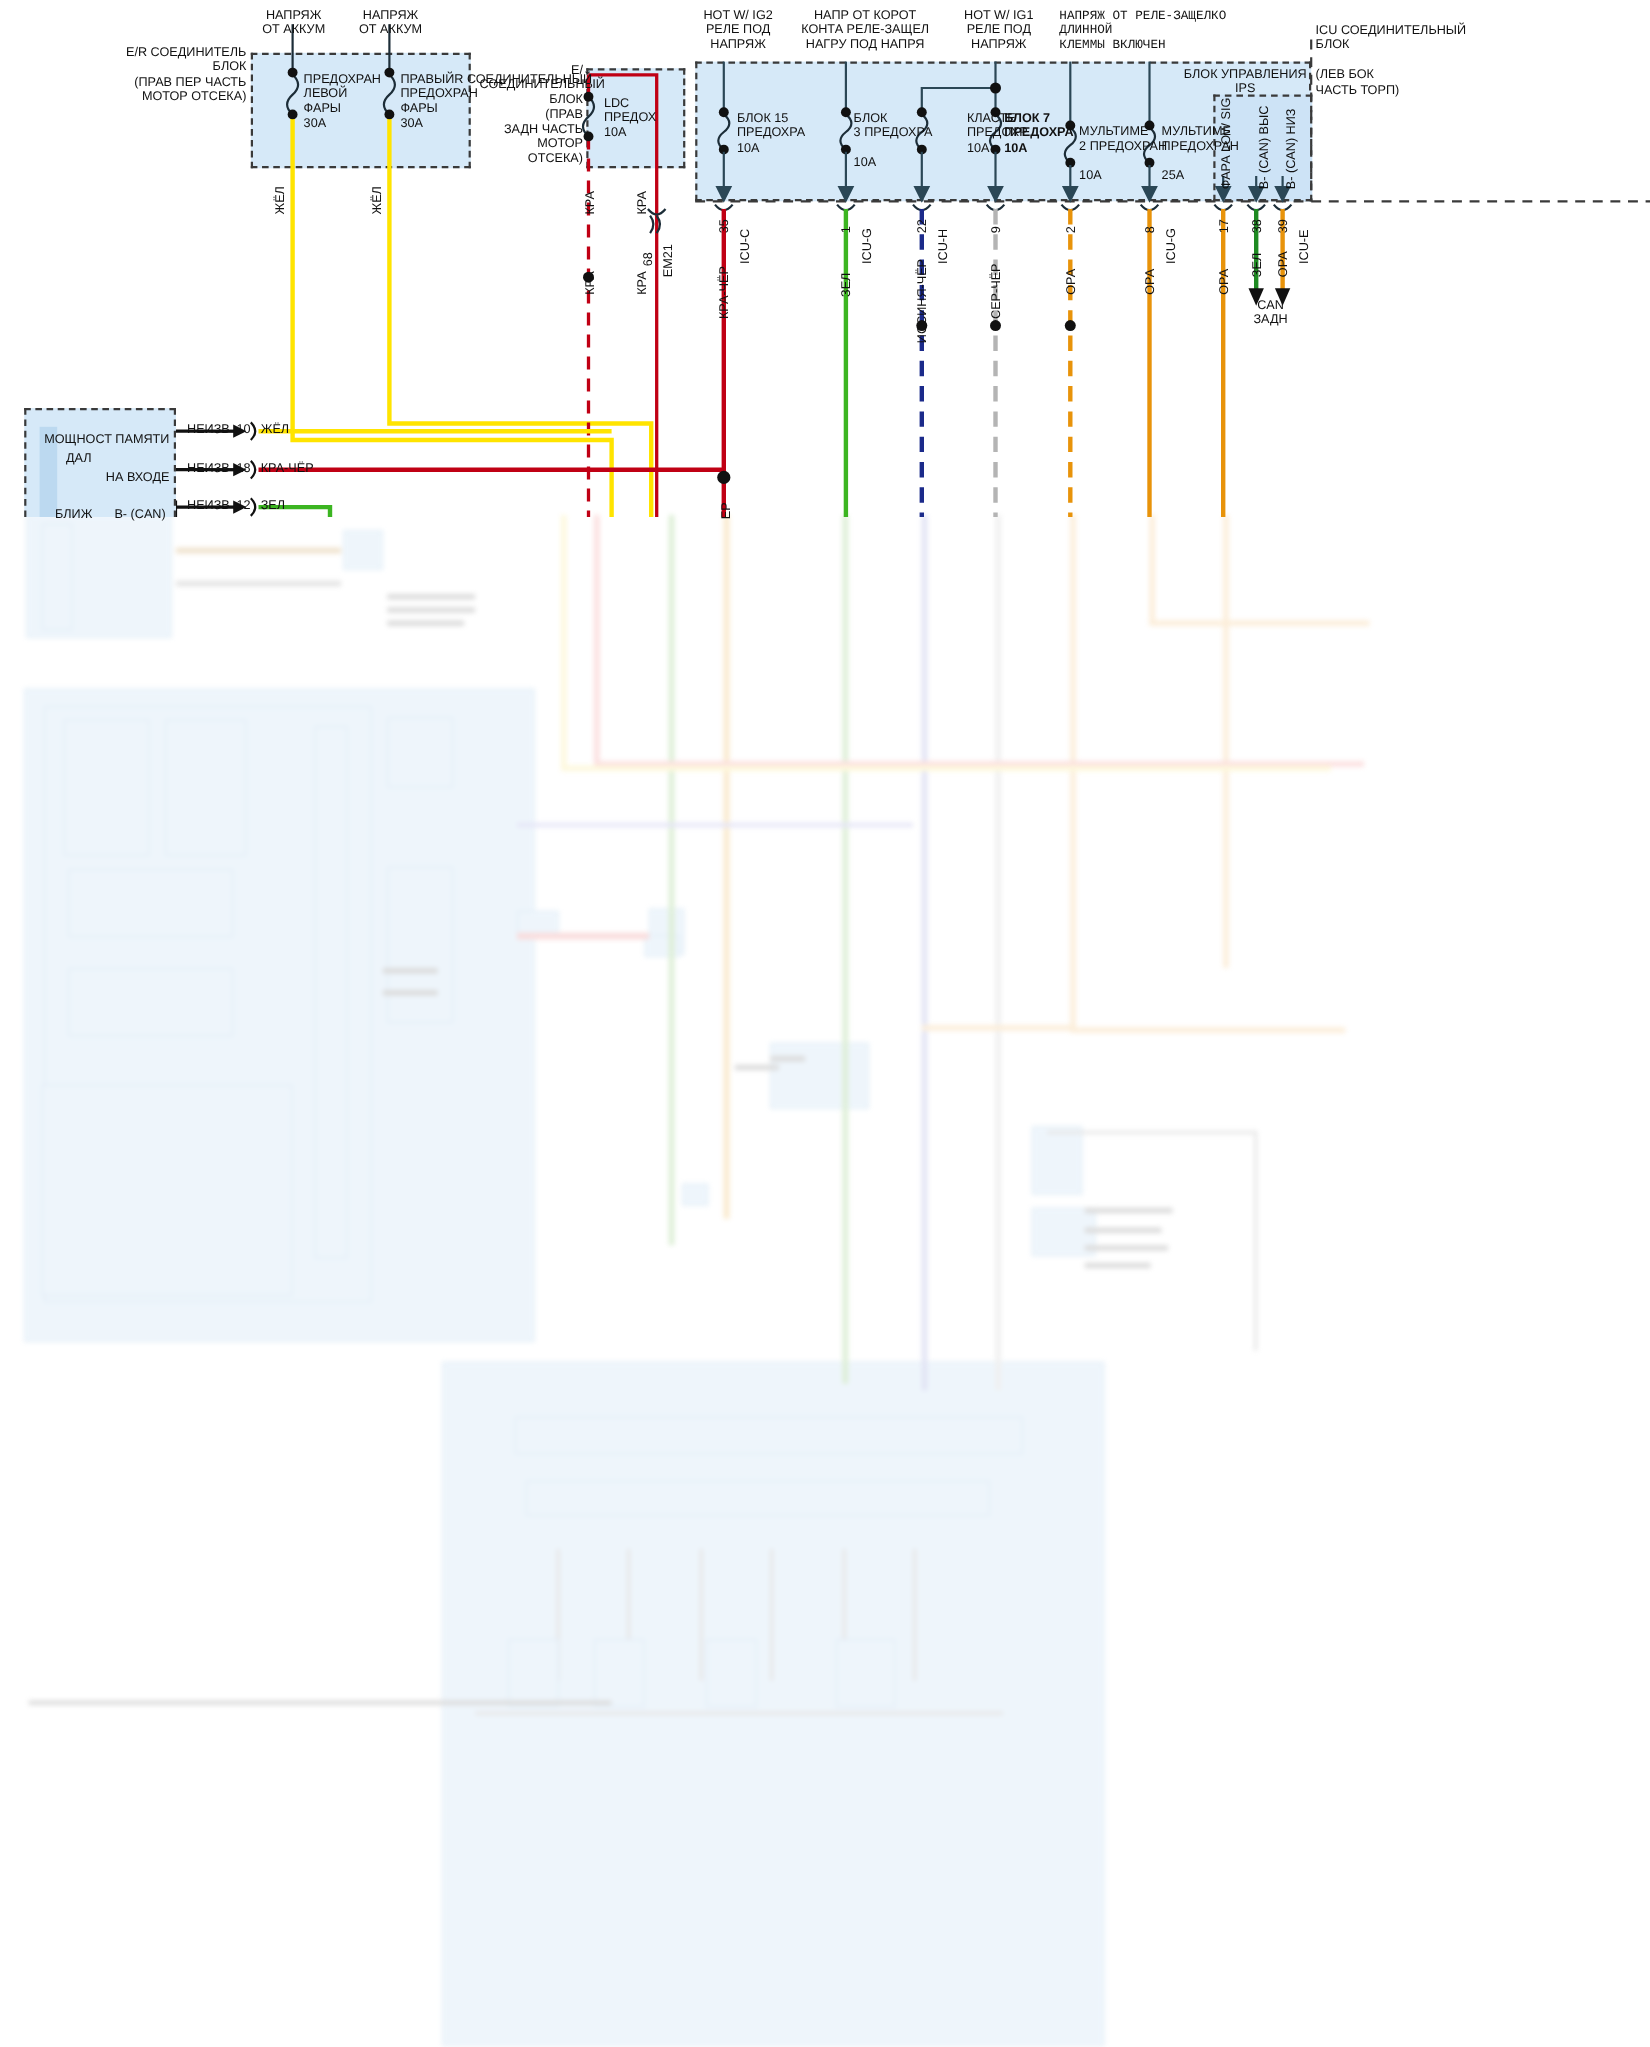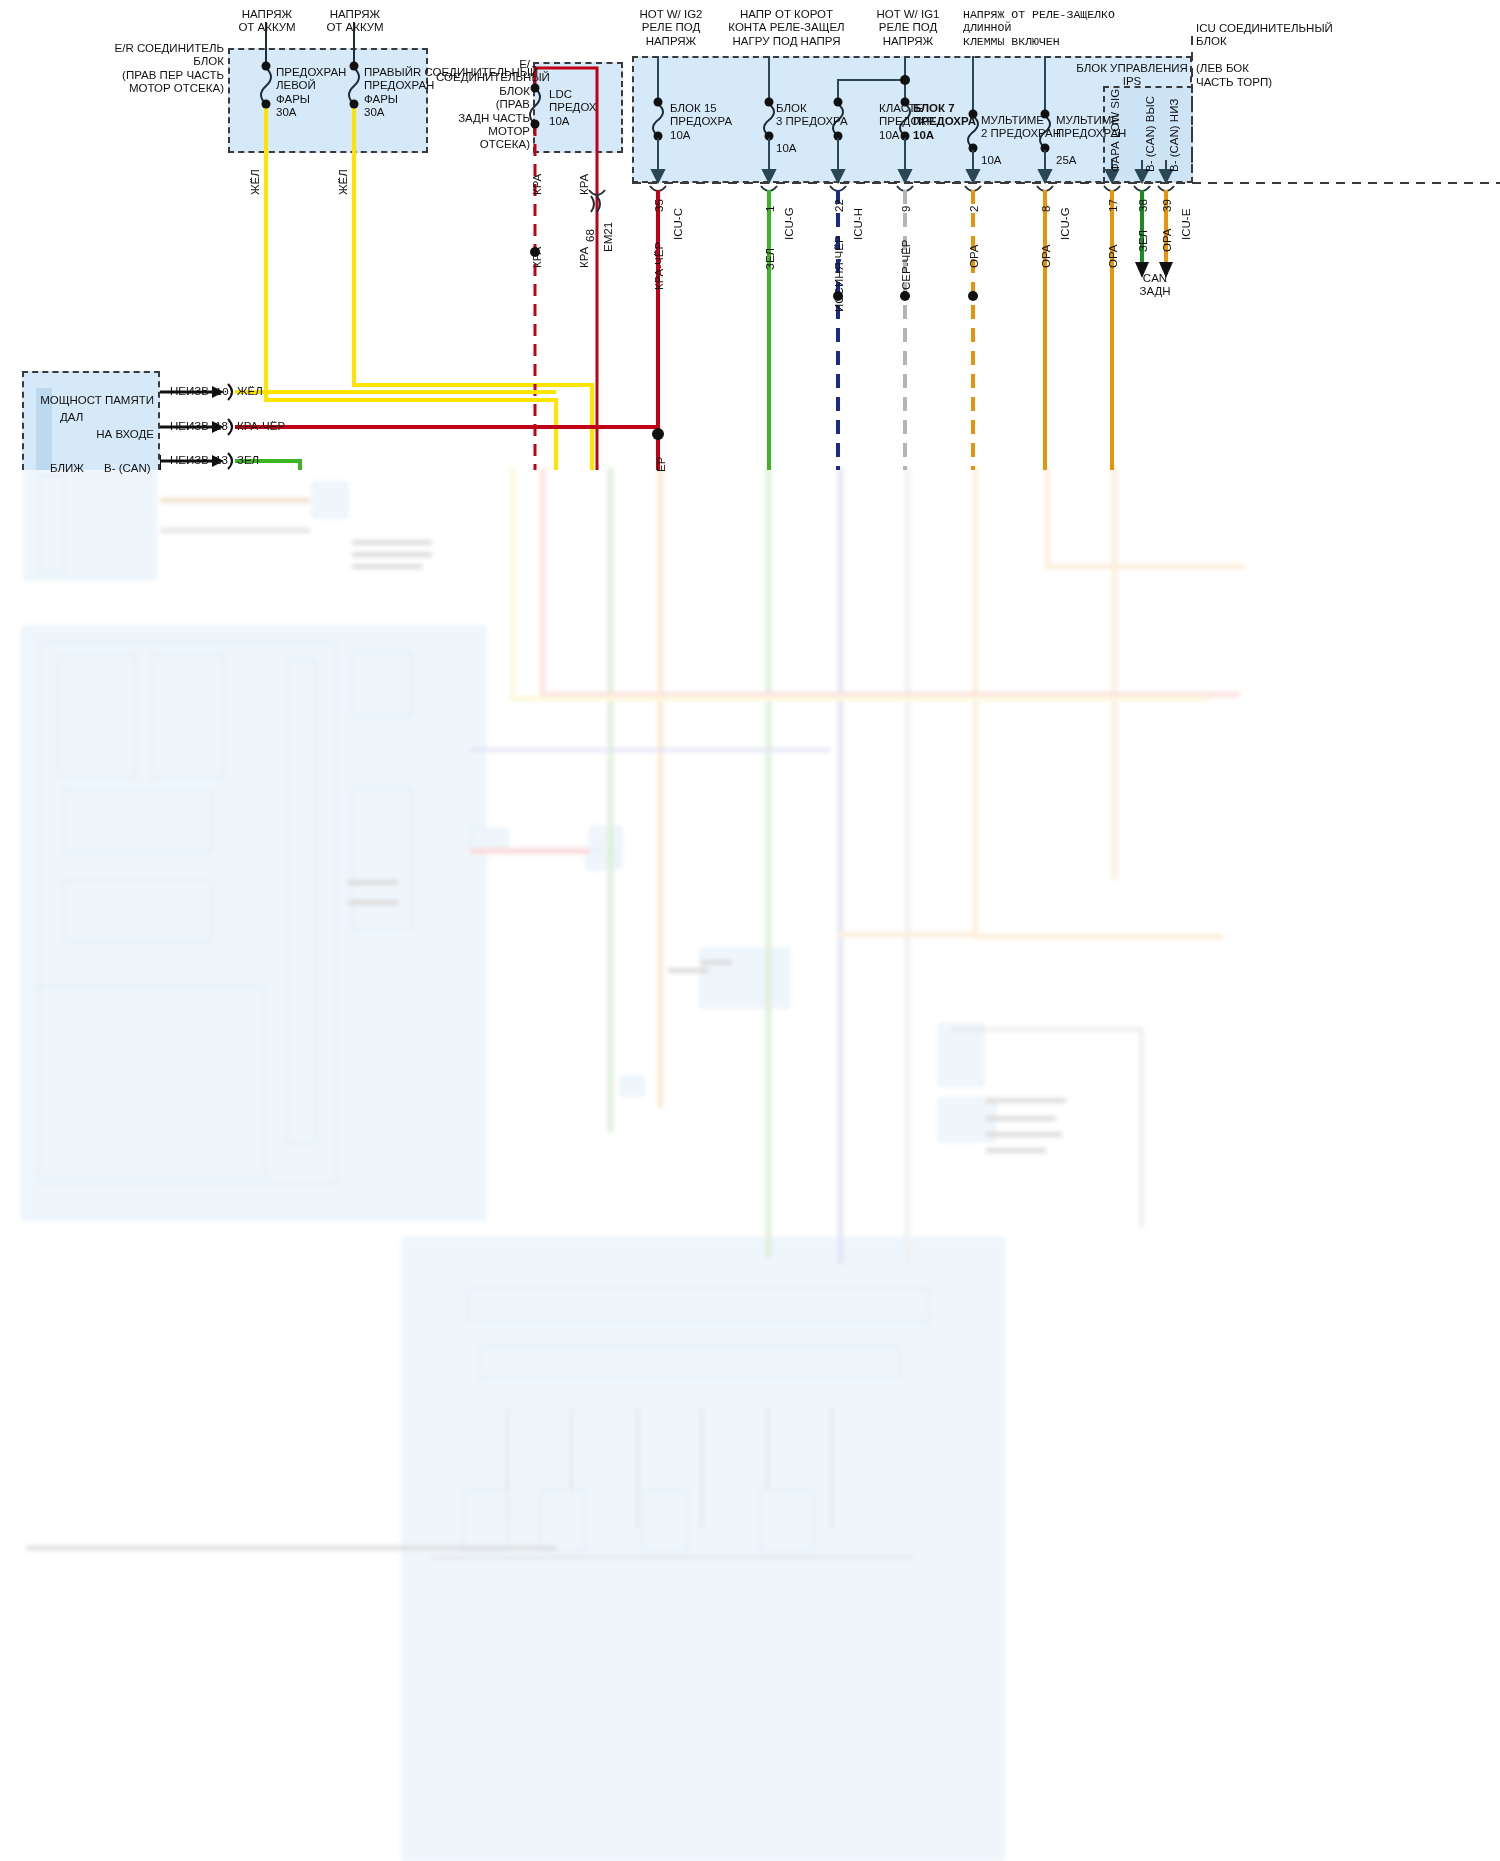--- a/index.html
+++ b/index.html
@@ -384,25 +384,25 @@
     <div class="lbl c" style="left:1120px;top:272px;width:70px;">CAN
 ЗАДН</div>
 
     <div class="lbl r" style="left:36px;top:394px;width:118px;">МОЩНОСТ ПАМЯТИ</div>
     <div class="lbl" style="left:60px;top:411px;width:60px;">ДАЛ</div>
     <div class="lbl r" style="left:46px;top:428px;width:108px;">НА ВХОДЕ</div>
     <div class="lbl" style="left:50px;top:462px;width:50px;">БЛИЖ</div>
     <div class="lbl" style="left:104px;top:462px;width:60px;">B- (CAN)</div>
 
     <div class="lbl" style="left:170px;top:385px;">НЕИЗВ</div>
-    <div class="lbl" style="left:215px;top:385px;font-family:Liberation Mono, monospace;">10</div>
+    <div class="lbl" style="left:215px;top:385px;">10</div>
     <div class="lbl" style="left:237px;top:385px;">ЖЁЛ</div>
 
     <div class="lbl" style="left:170px;top:420px;">НЕИЗВ</div>
     <div class="lbl" style="left:215px;top:420px;">18</div>
     <div class="lbl" style="left:237px;top:420px;">КРА-ЧЁР</div>
 
     <div class="lbl" style="left:170px;top:454px;">НЕИЗВ</div>
-    <div class="lbl" style="left:215px;top:454px;">13</div>
+    <div class="lbl" style="left:215px;top:454px;">12</div>
     <div class="lbl" style="left:237px;top:454px;">ЗЕЛ</div>
 
   </div>
 </div>
 
 </body></html>

